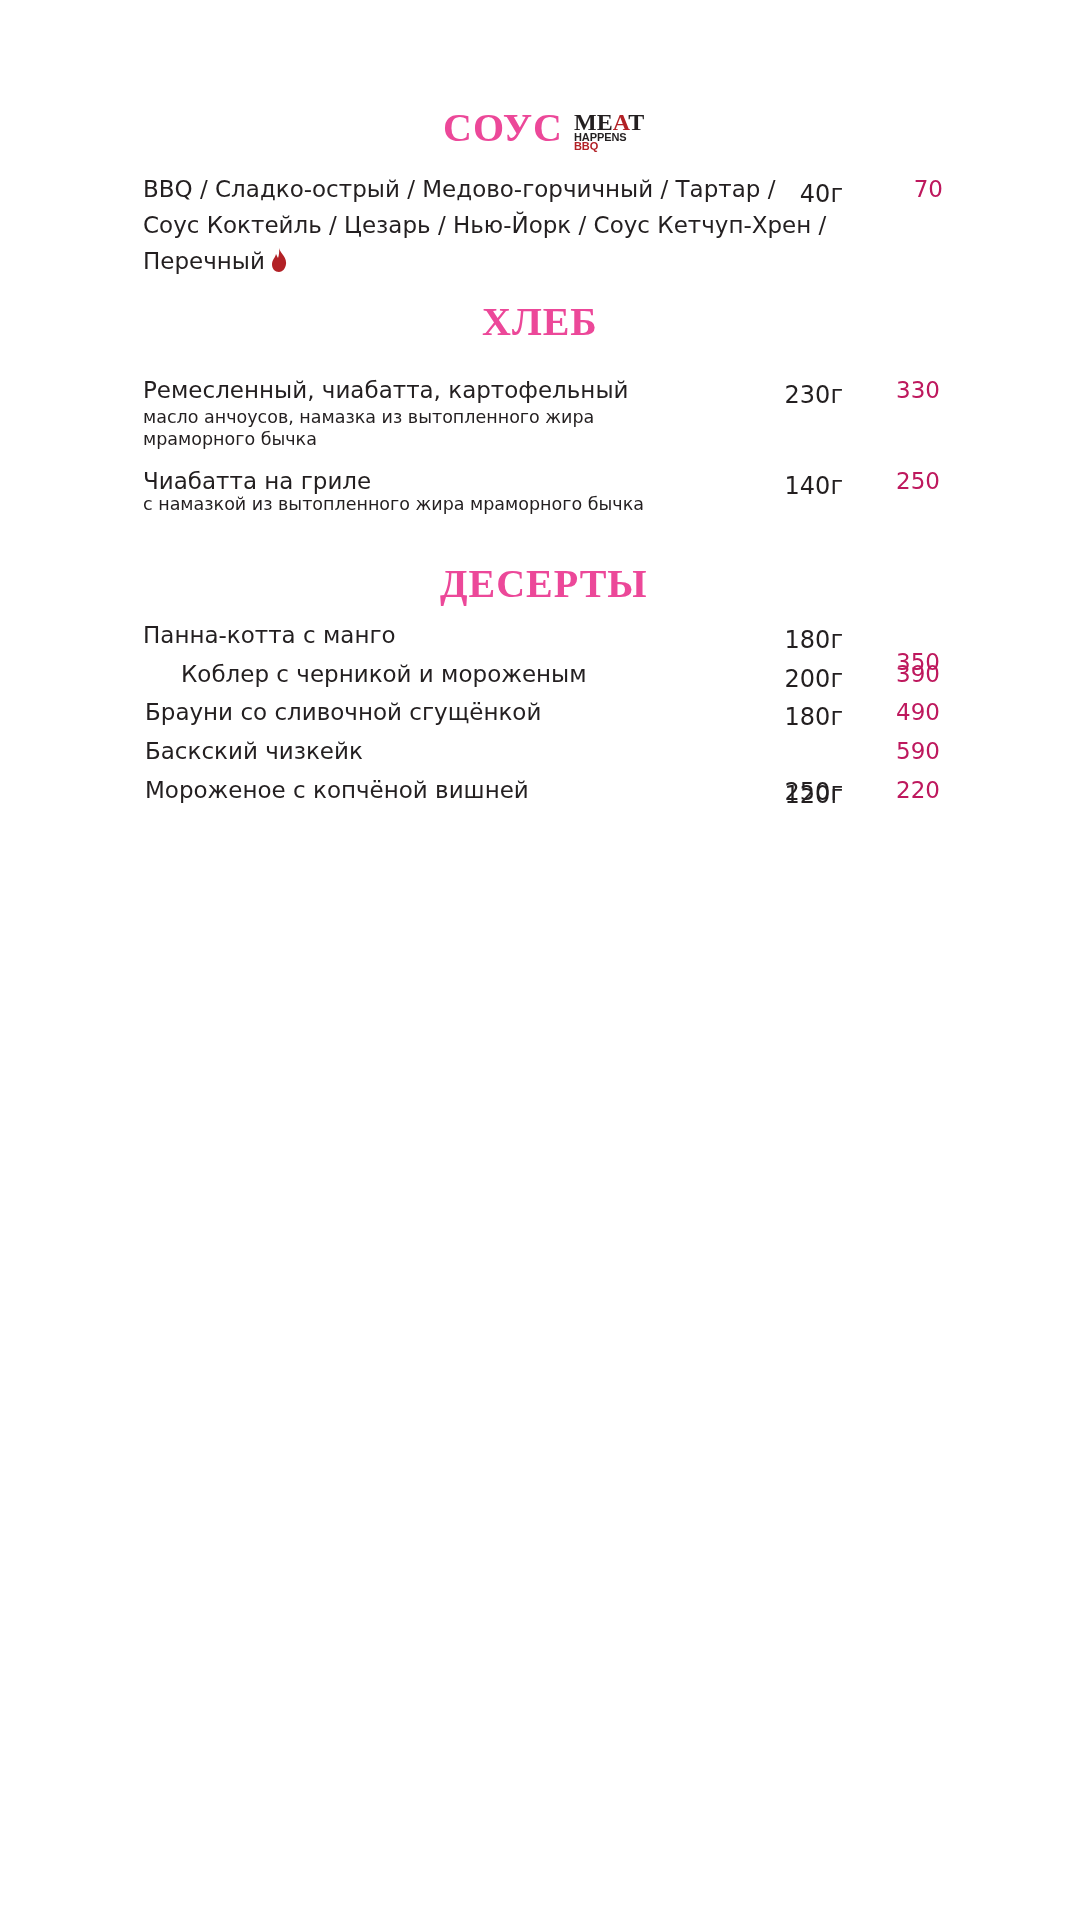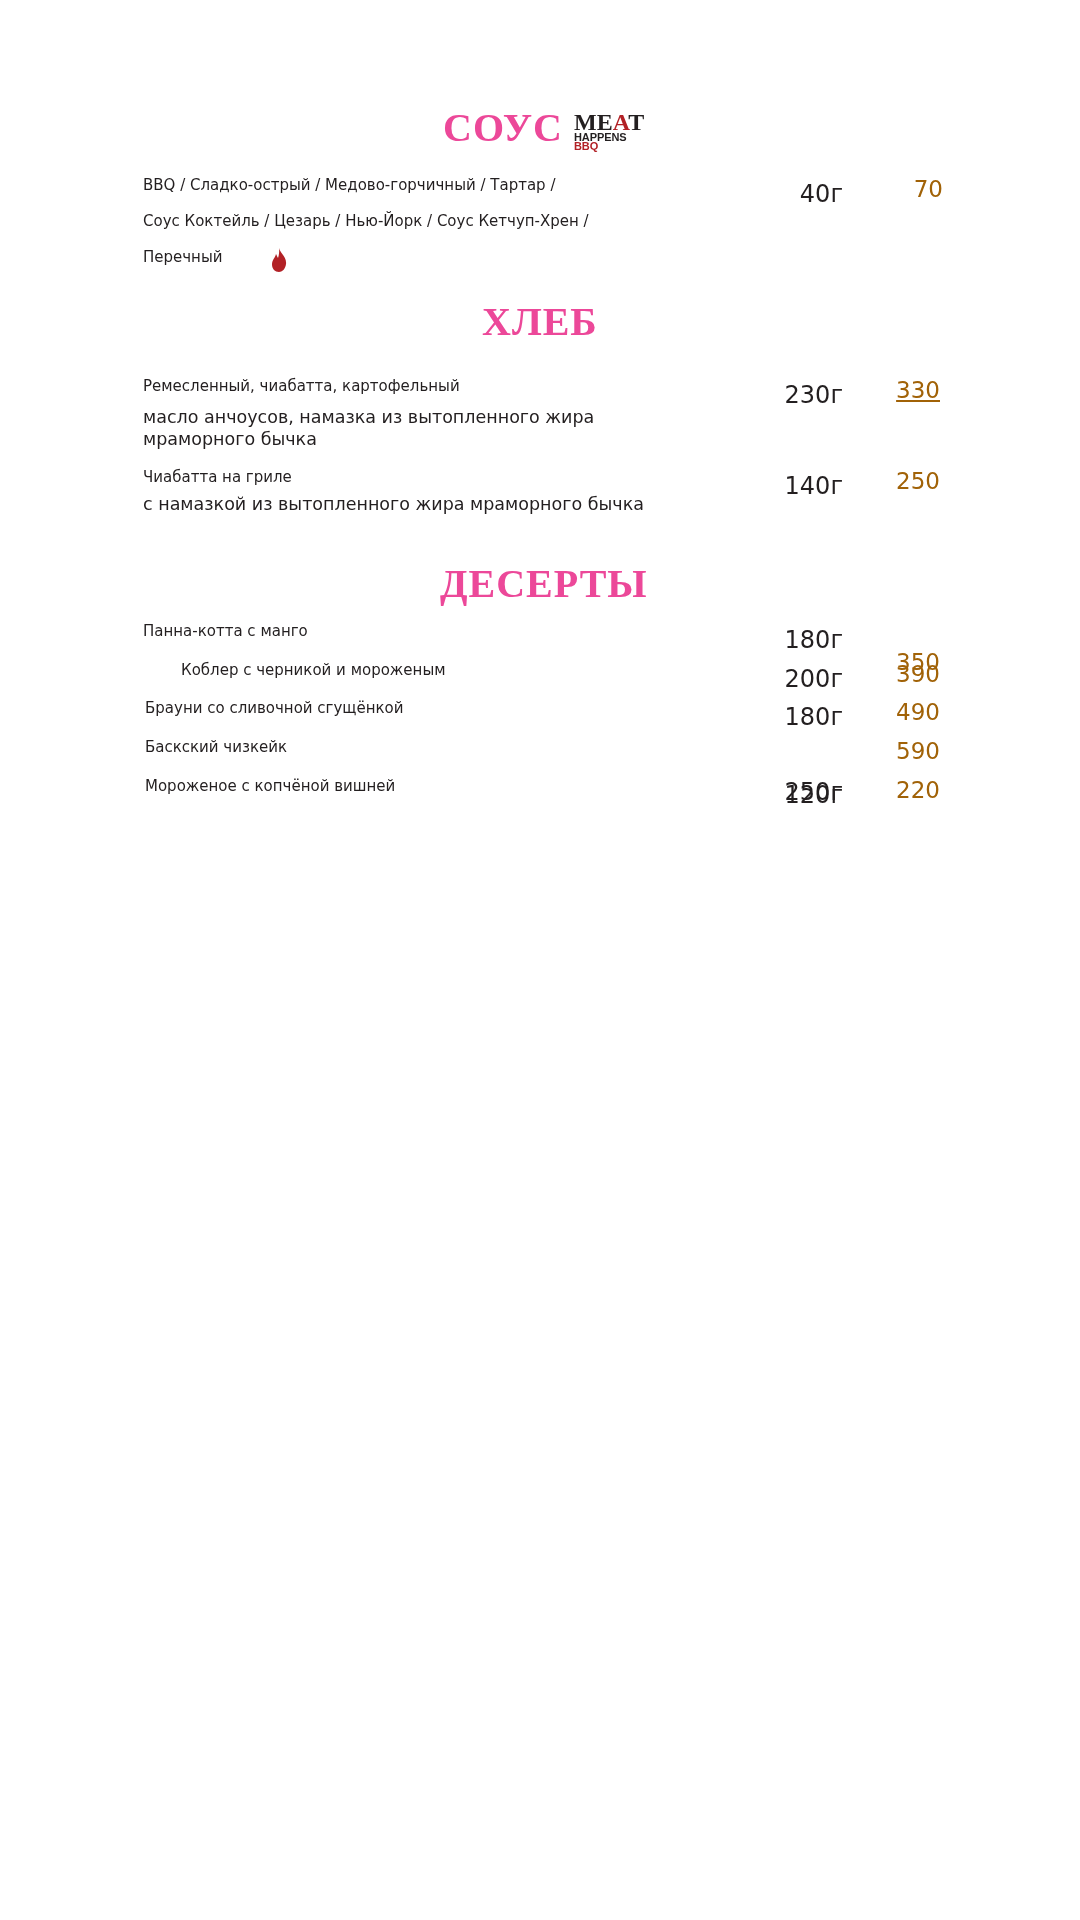--- a/index.html
+++ b/index.html
@@ -1,24 +1,24 @@
 <!DOCTYPE html>
 <html><head>
   <meta charset="utf-8">
   <style>
     html, body { margin: 0; padding: 0; background: #ffffff; }
     body { width: 1080px; height: 1920px; position: relative; overflow: hidden;
            font-family: "DejaVu Sans", "Liberation Sans", sans-serif; color: #231f20; }
     .abs { position: absolute; white-space: nowrap; }
     .heading { font-family: "Liberation Serif", "DejaVu Serif", serif; color: #ec4899;
                font-weight: bold; letter-spacing: 1px; }
-    .item { font-size: 15px; color: #231f20; }
+    .item { font-size: 23px; color: #231f20; }
     .desc { font-size: 17.5px; color: #231f20; }
     .weight { font-size: 24px; color: #231f20; text-align: right; width: 90px; }
-    .price { font-size: 23px; color: #a16207; text-align: right; width: 80px; }
+    .price { font-size: 23px; color: #be185d; text-align: right; width: 80px; }
     .logo { position: absolute; left: 574px; top: 111px; width: 70px; height: 34px; }
     .logo-main { font-family: "Liberation Serif", "DejaVu Serif", serif; font-weight: bold;
                  font-size: 24px; line-height: 22px; color: #231f20; letter-spacing: 0px; }
     .logo-main .a { color: #b22126; }
     .logo-sub { font-family: "Liberation Sans", sans-serif; font-weight: bold; font-size: 11px;
                 line-height: 9px; color: #231f20; letter-spacing: -0.1px; }
     .logo-sub .bbq { color: #b22126; }
     .flame { position: absolute; left: 270px; top: 248px; width: 18px; height: 24px; }
   </style>
 </head>
@@ -39,21 +39,21 @@
 </svg>
 <div class="abs weight" style="left:753px; top:180px;">40г</div>
 <div class="abs price" style="left:863px; top:176px;">70</div>
 
 <div class="abs heading" style="left:482px; top:298px; font-size:40px;">ХЛЕБ</div>
 
 <div class="abs item" style="left:143px; top:377px;">Ремесленный, чиабатта, картофельный</div>
 <div class="abs desc" style="left:143px; top:407px;">масло анчоусов, намазка из вытопленного жира</div>
 <div class="abs desc" style="left:143px; top:429px;">мраморного бычка</div>
 <div class="abs weight" style="left:753px; top:381px;">230г</div>
-<div class="abs price" style="left:860px; top:377px;text-decoration:underline;">330</div>
+<div class="abs price" style="left:860px; top:377px;">330</div>
 
 <div class="abs item" style="left:143px; top:468px;">Чиабатта на гриле</div>
 <div class="abs desc" style="left:143px; top:494px;">с намазкой из вытопленного жира мраморного бычка</div>
 <div class="abs weight" style="left:753px; top:472px;">140г</div>
 <div class="abs price" style="left:860px; top:468px;">250</div>
 
 <div class="abs heading" style="left:440px; top:560px; font-size:40px;">ДЕСЕРТЫ</div>
 
 <div class="abs item" style="left:143px; top:622px;">Панна-котта с манго</div>
 <div class="abs weight" style="left:753px; top:626px;">180г</div>

